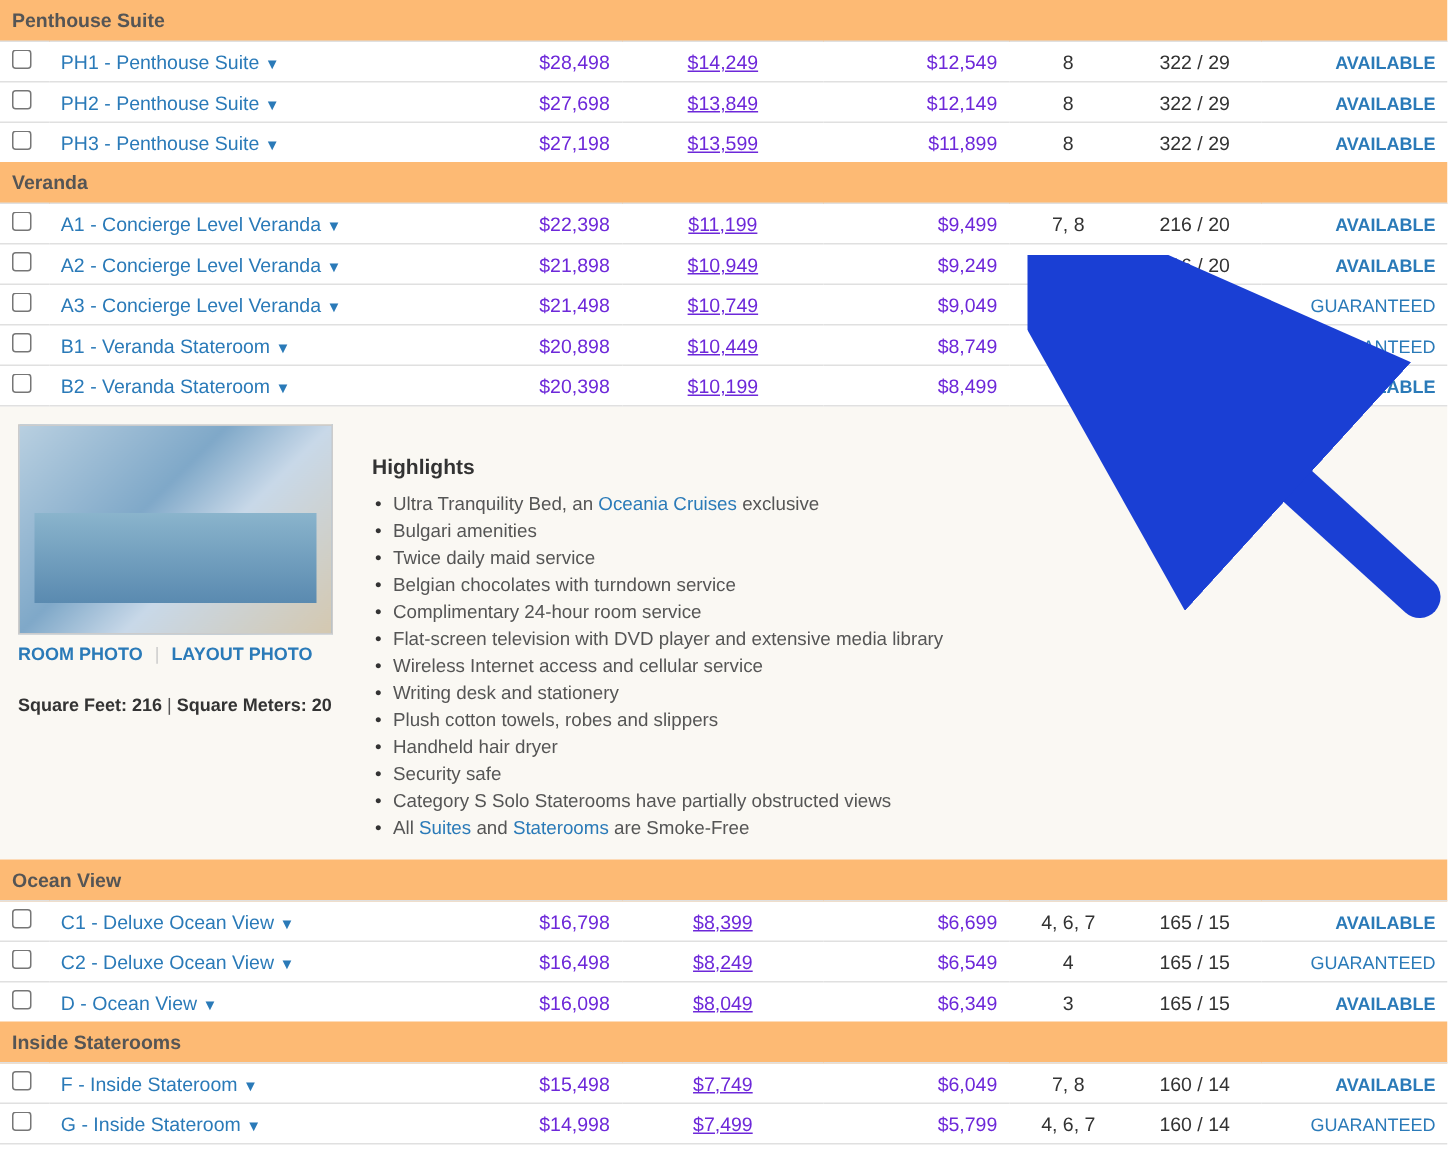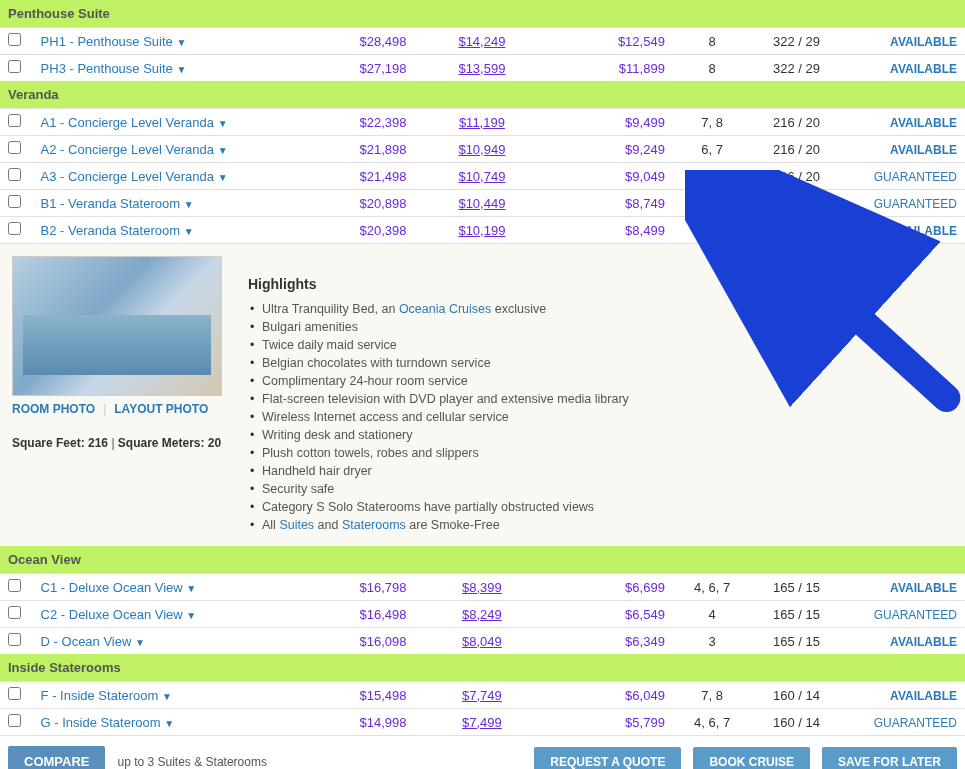--- a/index.html
+++ b/index.html
@@ -5,21 +5,21 @@
     * { box-sizing: border-box; margin: 0; padding: 0; }
     body { font-family: Arial, sans-serif; font-size: 13px; color: #333; background: #fff; width: 965px; }
 
     .table-container { width: 100%; }
 
     table { width: 100%; border-collapse: collapse; }
     th, td { padding: 5px 8px; text-align: left; vertical-align: middle; }
     tr.data-row td { border-top: 1px solid #e0e0e0; }
 
     .section-header td {
-      background: #bef264;
+      background: #fdba74;
       font-weight: bold;
       color: #555;
       padding: 6px 8px;
     }
 
     .col-check { width: 28px; }
     .col-cabin { width: 220px; }
     .col-full { width: 120px; text-align: right; }
     .col-double { width: 120px; text-align: center; text-decoration: underline; }
     .col-single { width: 110px; text-align: right; }
@@ -148,20 +148,34 @@
             <tr class="data-row">
       <td class="col-check">
         <input type="checkbox" style="">
       </td>
       <td class="col-cabin">
         <a href="#" class="cabin-link">PH1 - Penthouse Suite <span class="dropdown-arrow">▼</span></a>
       </td>
       <td class="col-full price">$28,498</td>
       <td class="col-double price">$14,249</td>
       <td class="col-single price">$12,549</td>
+      <td class="col-guests">8</td>
+      <td class="col-sqft">322 / 29</td>
+      <td class="col-avail"><span class="status-available">AVAILABLE</span></td>
+    </tr>
+            <tr class="data-row">
+      <td class="col-check">
+        <input type="checkbox" style="">
+      </td>
+      <td class="col-cabin">
+        <a href="#" class="cabin-link">PH2 - Penthouse Suite <span class="dropdown-arrow">▼</span></a>
+      </td>
+      <td class="col-full price">$27,698</td>
+      <td class="col-double price">$13,849</td>
+      <td class="col-single price">$12,149</td>
       <td class="col-guests">8</td>
       <td class="col-sqft">322 / 29</td>
       <td class="col-avail"><span class="status-available">AVAILABLE</span></td>
     </tr>
             <tr class="data-row">
       <td class="col-check">
         <input type="checkbox" style="">
       </td>
       <td class="col-cabin">
         <a href="#" class="cabin-link">PH3 - Penthouse Suite <span class="dropdown-arrow">▼</span></a>

